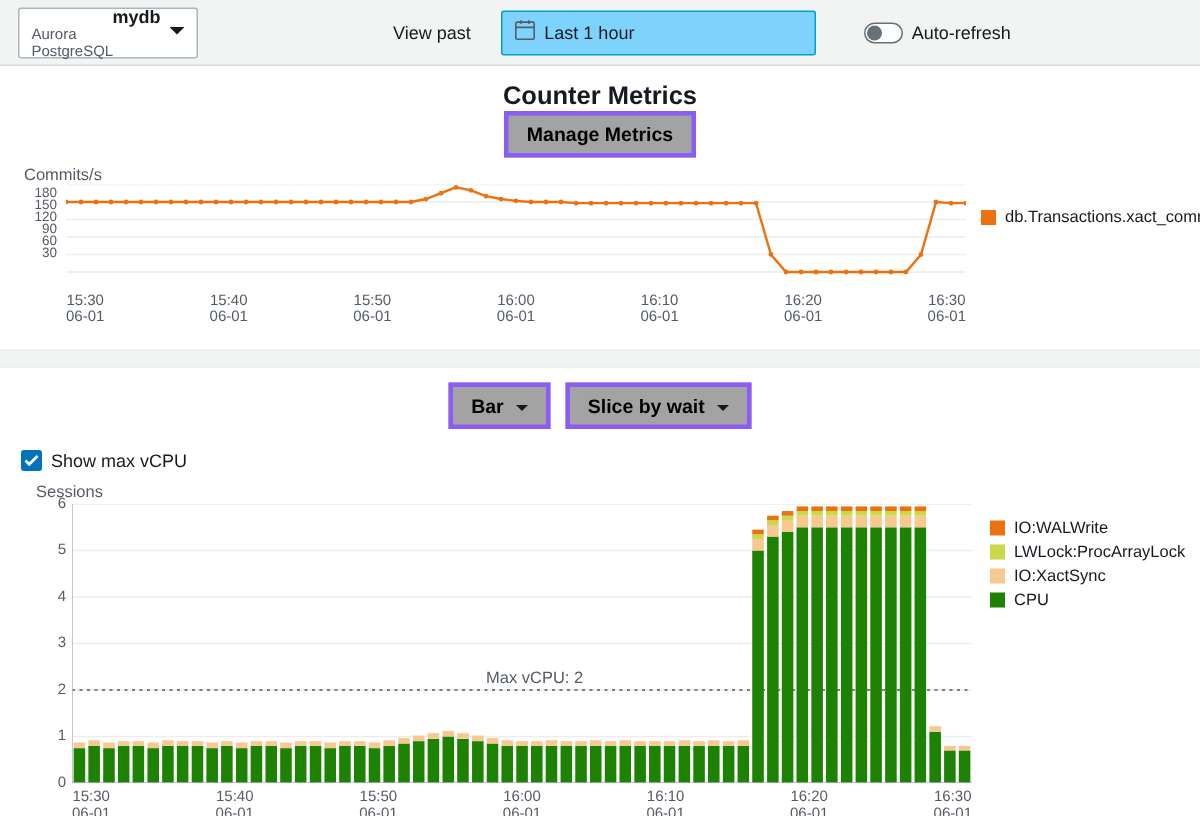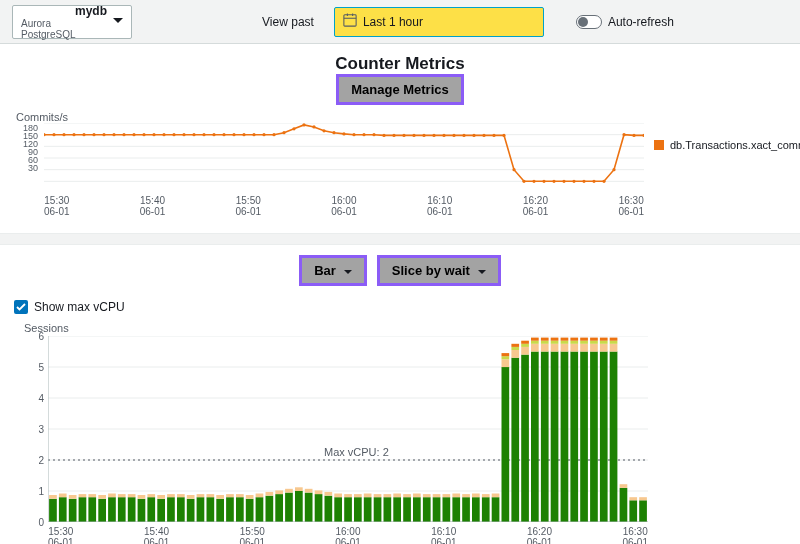--- a/index.html
+++ b/index.html
@@ -5,21 +5,21 @@
 * { box-sizing: border-box; margin: 0; padding: 0; font-family: -apple-system, "Segoe UI", Arial, sans-serif; }
 body { background: #fff; width: 800px; height: 544px; overflow: hidden; font-size: 12px; color: #16191f; }
 
 .topbar { display: flex; align-items: center; height: 44px; background: #f2f3f3; border-bottom: 1px solid #d5dbdb; padding: 0 12px; gap: 16px; }
 .db-select { display: flex; flex-direction: column; justify-content: center; width: 120px; height: 34px; background: #fff; border: 1px solid #aab7b8; border-radius: 2px; padding: 2px 24px 2px 8px; position: relative; cursor: pointer; align-items: flex-end; }
 .db-select .db-name { font-size: 12px; font-weight: 700; }
 .db-select .db-engine { font-size: 10px; color: #545b64; }
 .db-select .caret { position: absolute; right: 8px; top: 12px; }
 .spacer { flex: 1; }
 .view-past-lbl { font-size: 12px; color: #16191f; margin-right: 4px;}
-.range-select { display:flex; align-items:center; gap:6px; width: 210px; height: 30px; background:#fde047; border: 1.5px solid #00a1c9; border-radius:2px; padding: 0 8px; cursor:pointer;}
+.range-select { display:flex; align-items:center; gap:6px; width: 210px; height: 30px; background:#7dd3fc; border: 1.5px solid #00a1c9; border-radius:2px; padding: 0 8px; cursor:pointer;}
 .cal-icon { width:14px; height:14px; }
 .toggle { display:flex; align-items:center; gap:6px; margin-left: 16px; cursor:pointer;}
 .switch { width: 26px; height:14px; border:1px solid #687078; border-radius:8px; position:relative; background:#fff; }
 .switch .knob { position:absolute; left:1px; top:1px; width:10px; height:10px; background:#687078; border-radius:50%; }
 .caret svg, .tri svg { display:block; }
 
 .section { padding: 10px 14px 6px; }
 .sec-header { display:flex; align-items:center; justify-content:space-between; margin-bottom: 6px; flex-direction: column;}
 .sec-title { font-size: 17px; font-weight: 700; }
 .btn { background:#a3a3a3; border:3px solid #8b5cf6; border-radius:0; padding: 5px 12px; font-size: 13px; font-weight:700; cursor:pointer; }
@@ -390,14 +390,32 @@
     <span class="max-vcpu-lbl" id="max-vcpu-lbl" style="left: 310px; top: 124px;">Max vCPU: 2</span>
     <div class="load-xaxis" id="load-xaxis">
         <div>15:30<br>06-01</div>
         <div>15:40<br>06-01</div>
         <div>15:50<br>06-01</div>
         <div>16:00<br>06-01</div>
         <div>16:10<br>06-01</div>
         <div>16:20<br>06-01</div>
         <div>16:30<br>06-01</div>
       </div>
+    <div class="load-legend" id="load-legend">
+        <div class="row">
+          <span class="legend-sq" style="background:#ec7211"></span>
+          <span>IO:WALWrite</span>
+        </div>
+        <div class="row">
+          <span class="legend-sq" style="background:#c9d94a"></span>
+          <span>LWLock:ProcArrayLock</span>
+        </div>
+        <div class="row">
+          <span class="legend-sq" style="background:#f7c88f"></span>
+          <span>IO:XactSync</span>
+        </div>
+        <div class="row">
+          <span class="legend-sq" style="background:#1d8102"></span>
+          <span>CPU</span>
+        </div>
+      </div>
   </div>
 </div>
 
 </body></html>

